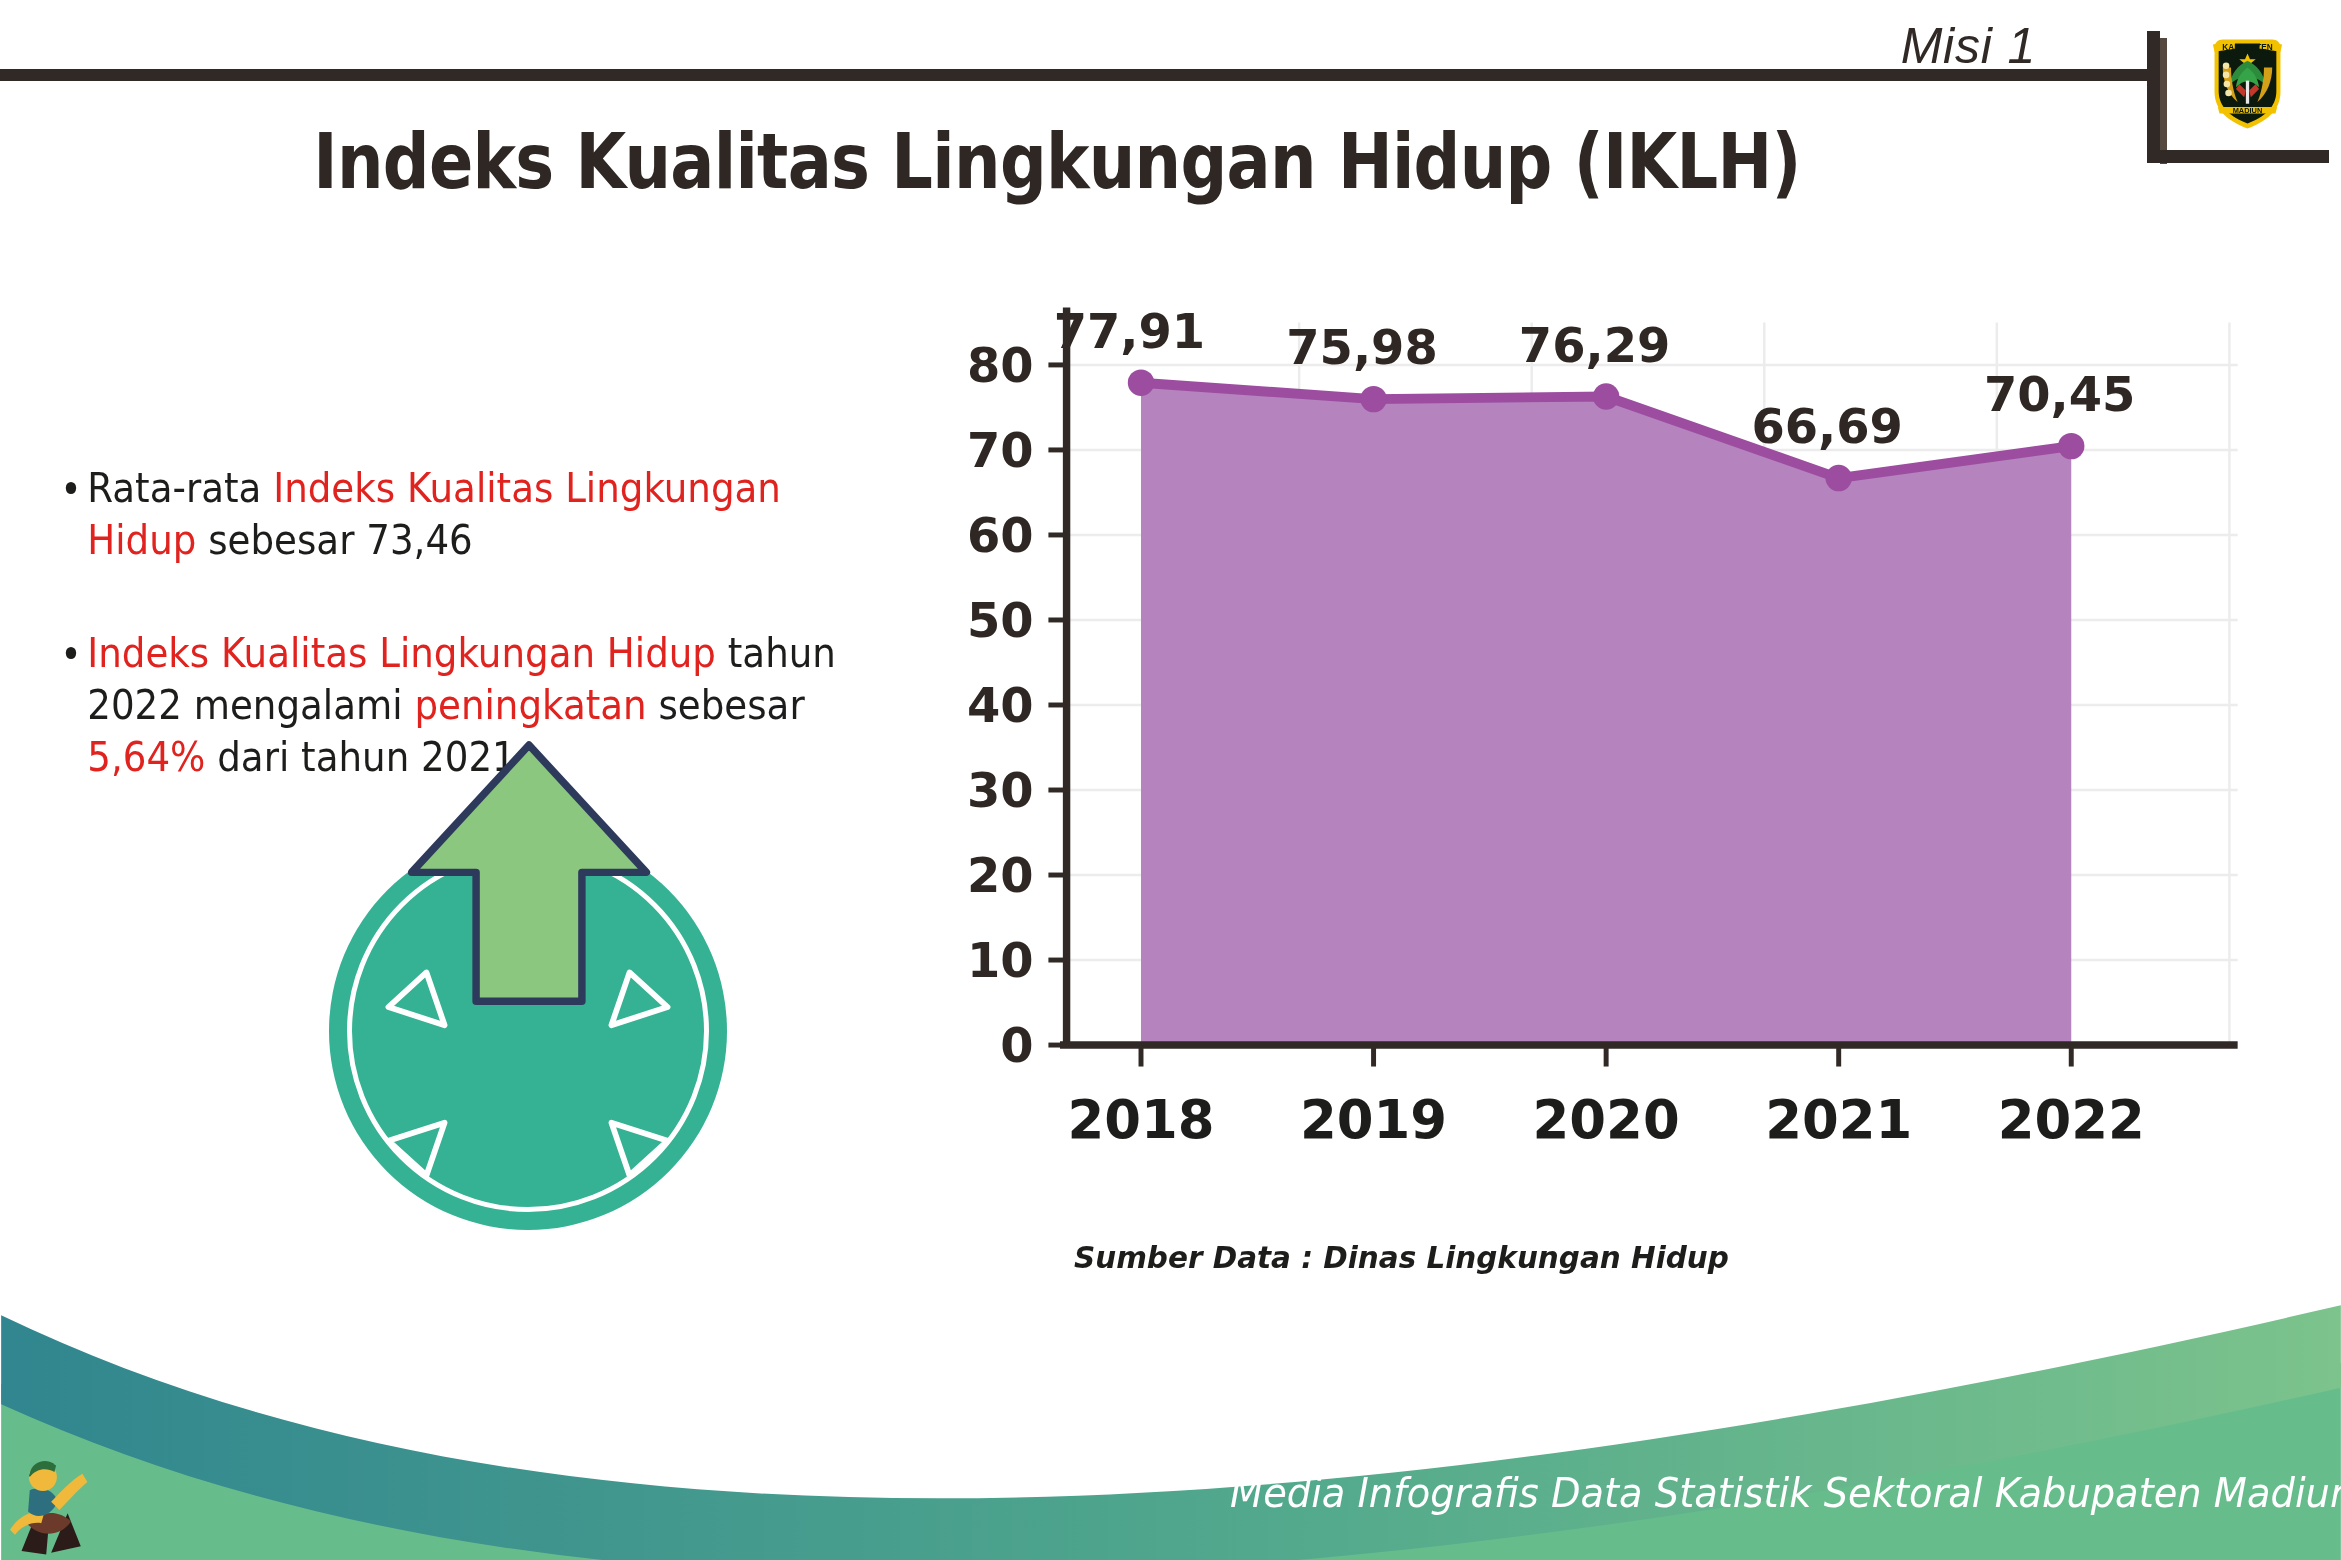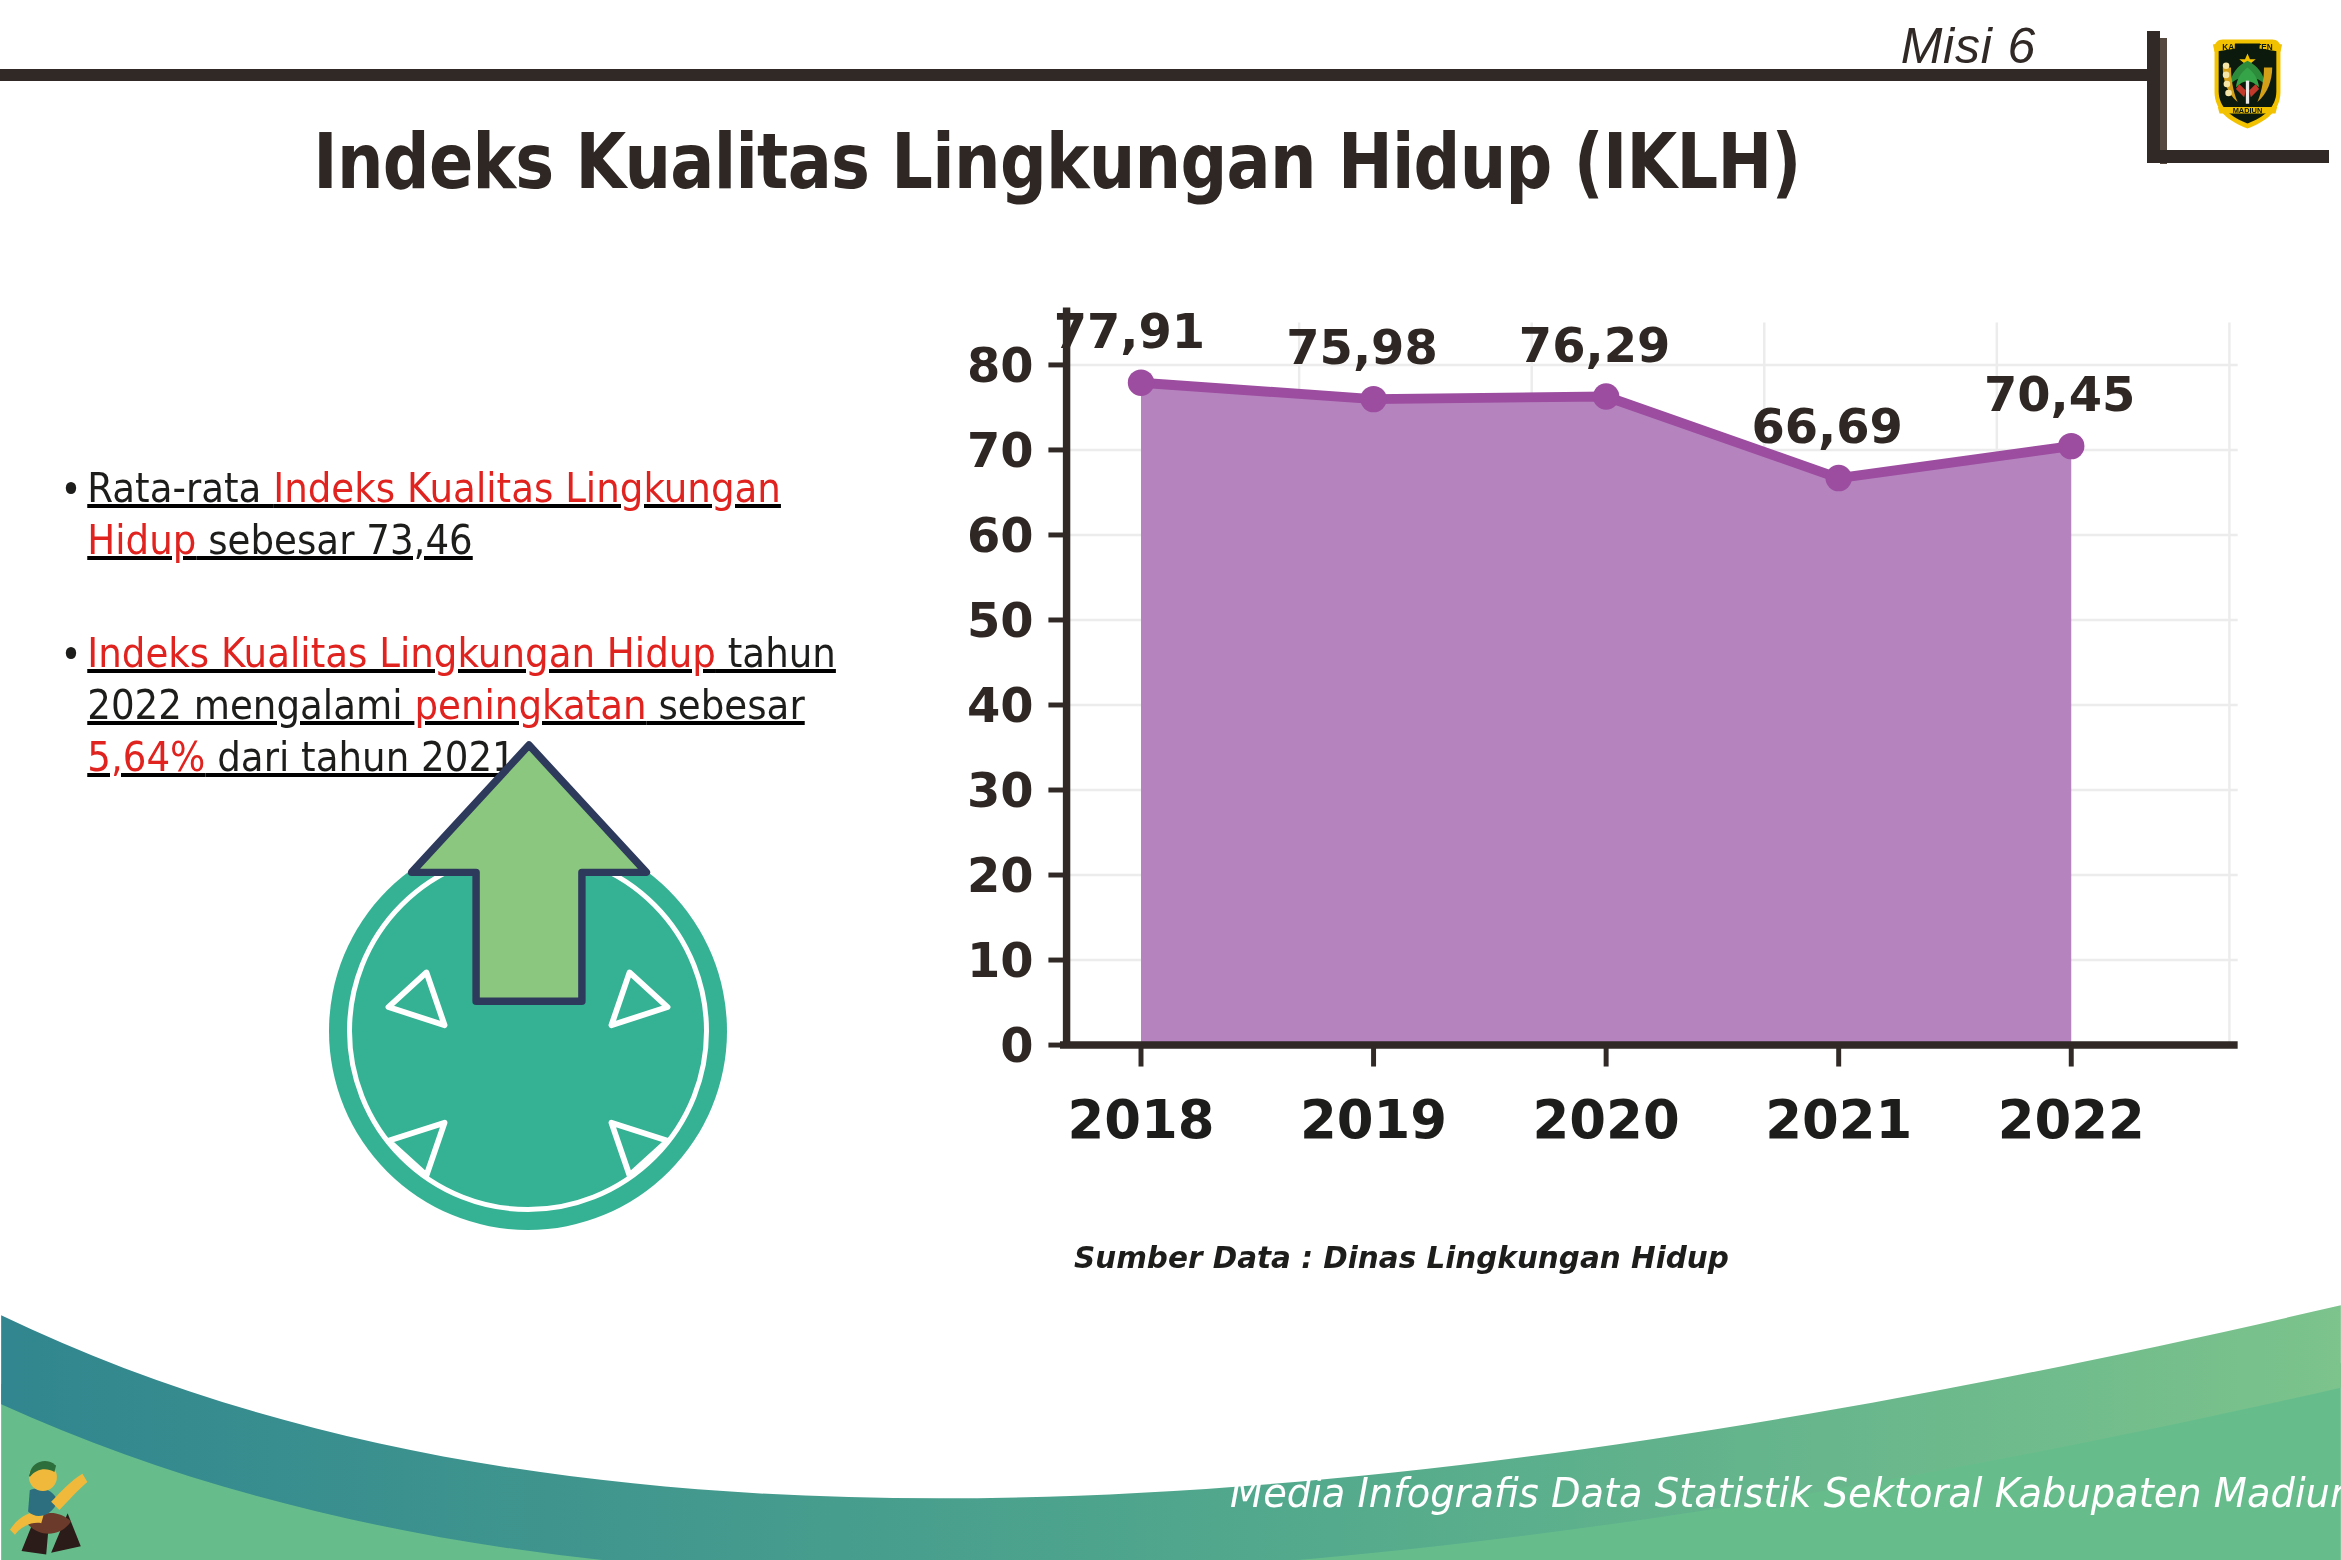--- a/index.html
+++ b/index.html
@@ -93,21 +93,20 @@
     transform-origin: center top;
     white-space: nowrap;
   }
 
   
   .bullets {
     position: absolute;
     left: 64px;
     top: 462px;
     width: 900px;
-    text-decoration: underline;
   }
   .bullet {
     position: relative;
     padding-left: 25px;
     font-family: "DejaVu Sans", sans-serif;
     font-size: 40px;
     line-height: 1.30;
     color: #1d1d1b;
     transform: scaleX(0.93);
     transform-origin: left top;
@@ -255,21 +254,21 @@
     transform-origin: left bottom;
   }
 </style>
 </head>
 <body>
 
 <div id="slide">
 
   <div class="header-rule"></div>
 
-  <div class="misi-label">Misi 6</div>
+  <div class="misi-label">Misi 1</div>
 
   <div class="logo-bracket">
     <div class="vbar-shadow"></div>
     <div class="vbar"></div>
     <div class="hbar"></div>
   </div>
 
   <div class="emblem">
     <svg viewBox="0 0 108 128" width="89" height="106">
       <path d="M14 26 C14 20 18 16 24 16 L84 16 C90 16 94 20 94 26 L94 80 C94 102 76 116 54 124 C32 116 14 102 14 80 Z" fill="#f2c200"></path>

